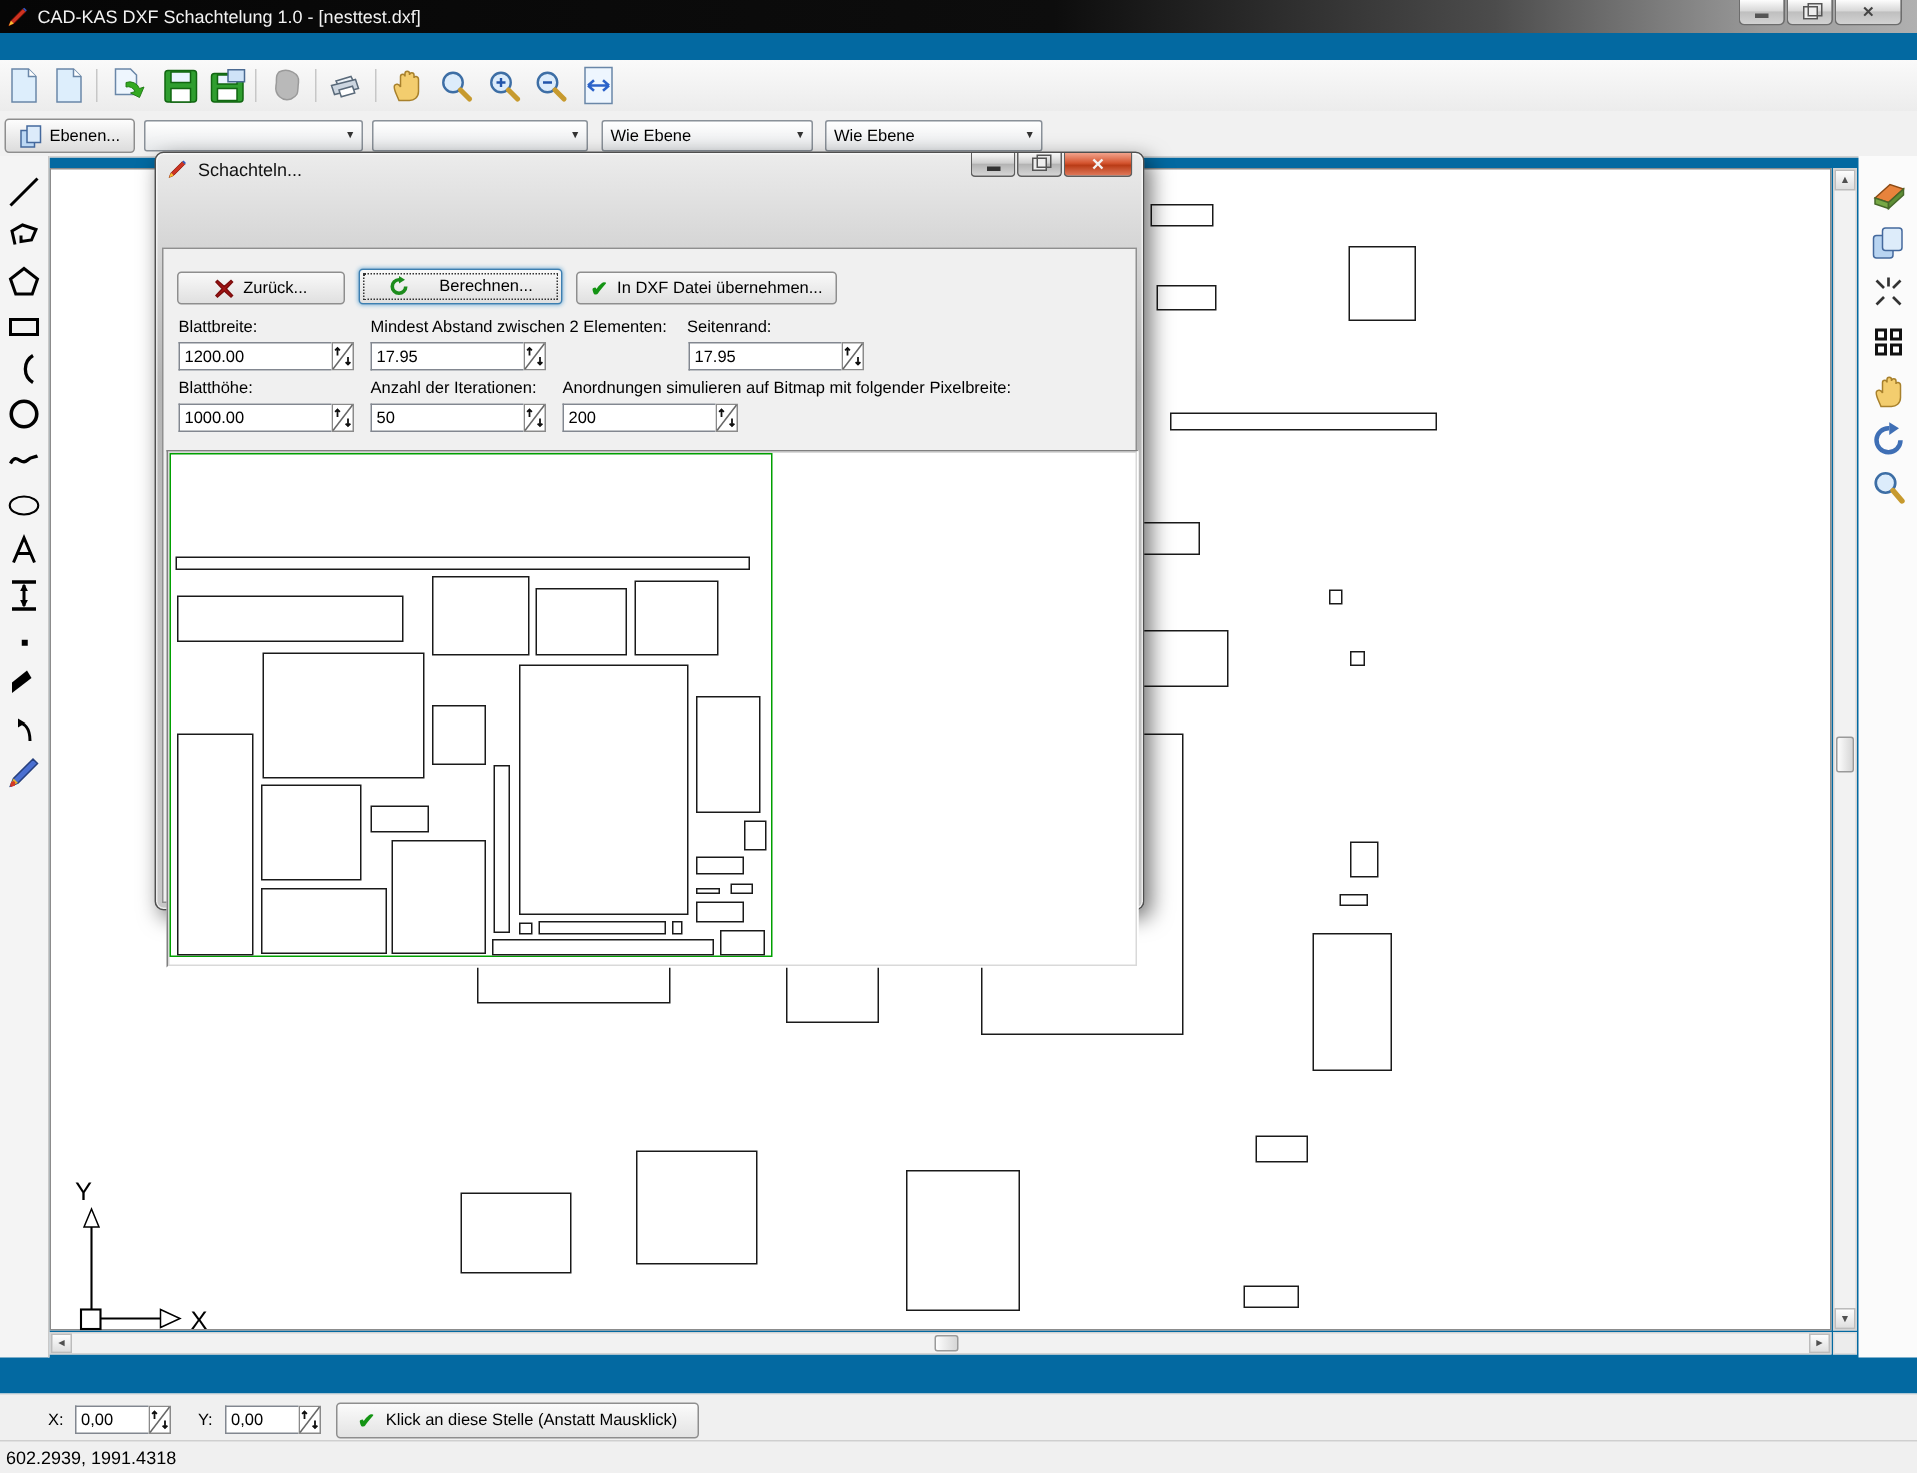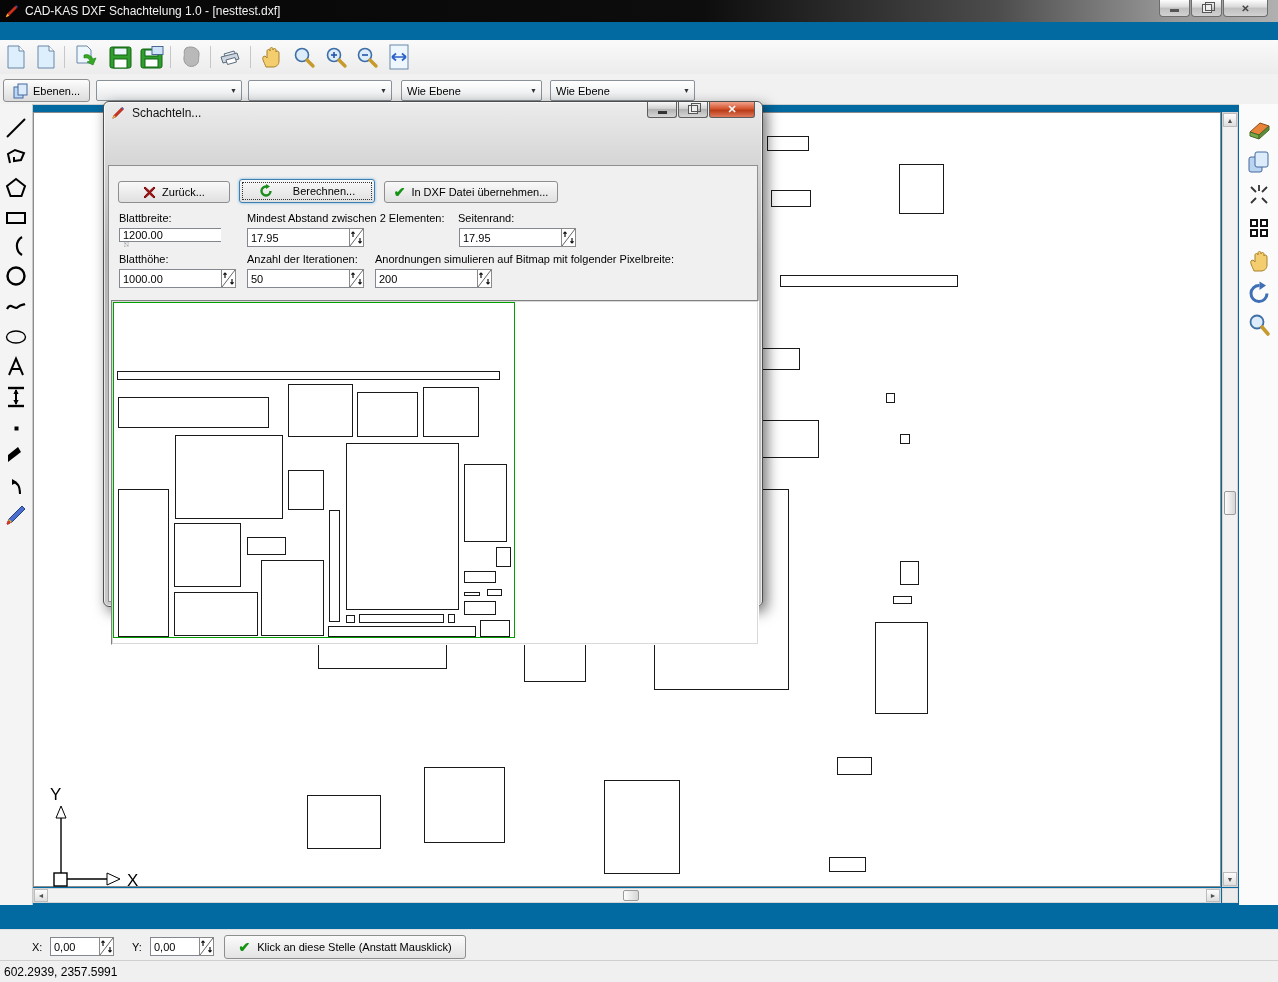--- a/index.html
+++ b/index.html
@@ -465,21 +465,21 @@
       </div>
       <div class="dlg-push" style="left:275px;top:15px;width:172px;">
         <span class="check">✔</span>
         <span>In DXF Datei übernehmen...</span>
       </div>
 
       <span class="dlg-label" style="left:10px;top:46px;">Blattbreite:</span>
       <span class="dlg-label" style="left:138px;top:46px;">Mindest Abstand zwischen 2 Elementen:</span>
       <span class="dlg-label" style="left:349px;top:46px;">Seitenrand:</span>
 
-      <div class="spinedit" style="left:10px;top:62px;flex-direction:column;">
+      <div class="spinedit" style="left:10px;top:62px;">
         <input style="width: 95px;" value="1200.00">
         <svg width="15" height="19" viewBox="0 0 15 19">
             <rect x="0.5" y="0.5" width="14" height="18" fill="#fff" stroke="#8a8a8a"></rect>
             <line x1="1" y1="18" x2="14" y2="1" stroke="#666"></line>
             <path d="M4 9 L4 4 M2.4 5.6 L4 4 L5.6 5.6" stroke="#111" fill="none" stroke-width="1.2"></path>
             <path d="M11 10 L11 15 M9.4 13.4 L11 15 L12.6 13.4" stroke="#111" fill="none" stroke-width="1.2"></path>
           </svg>
       </div>
       <div class="spinedit" style="left:138px;top:62px;">
         <input style="width: 95px;" value="17.95">
@@ -587,16 +587,16 @@
           <path d="M11 10 L11 15 M9.4 13.4 L11 15 L12.6 13.4" stroke="#111" fill="none" stroke-width="1.2"></path>
         </svg>
     </div>
     <div id="click-btn">
       <span class="check">✔</span>
       <span>Klick an diese Stelle (Anstatt Mausklick)</span>
     </div>
   </div>
 
   <div id="statusbar" class="abs">
-    <span class="txt">602.2939, 2357.5991</span>
+    <span class="txt">602.2939, 1991.4318</span>
   </div>
 
 </div>
 
 </body></html>

